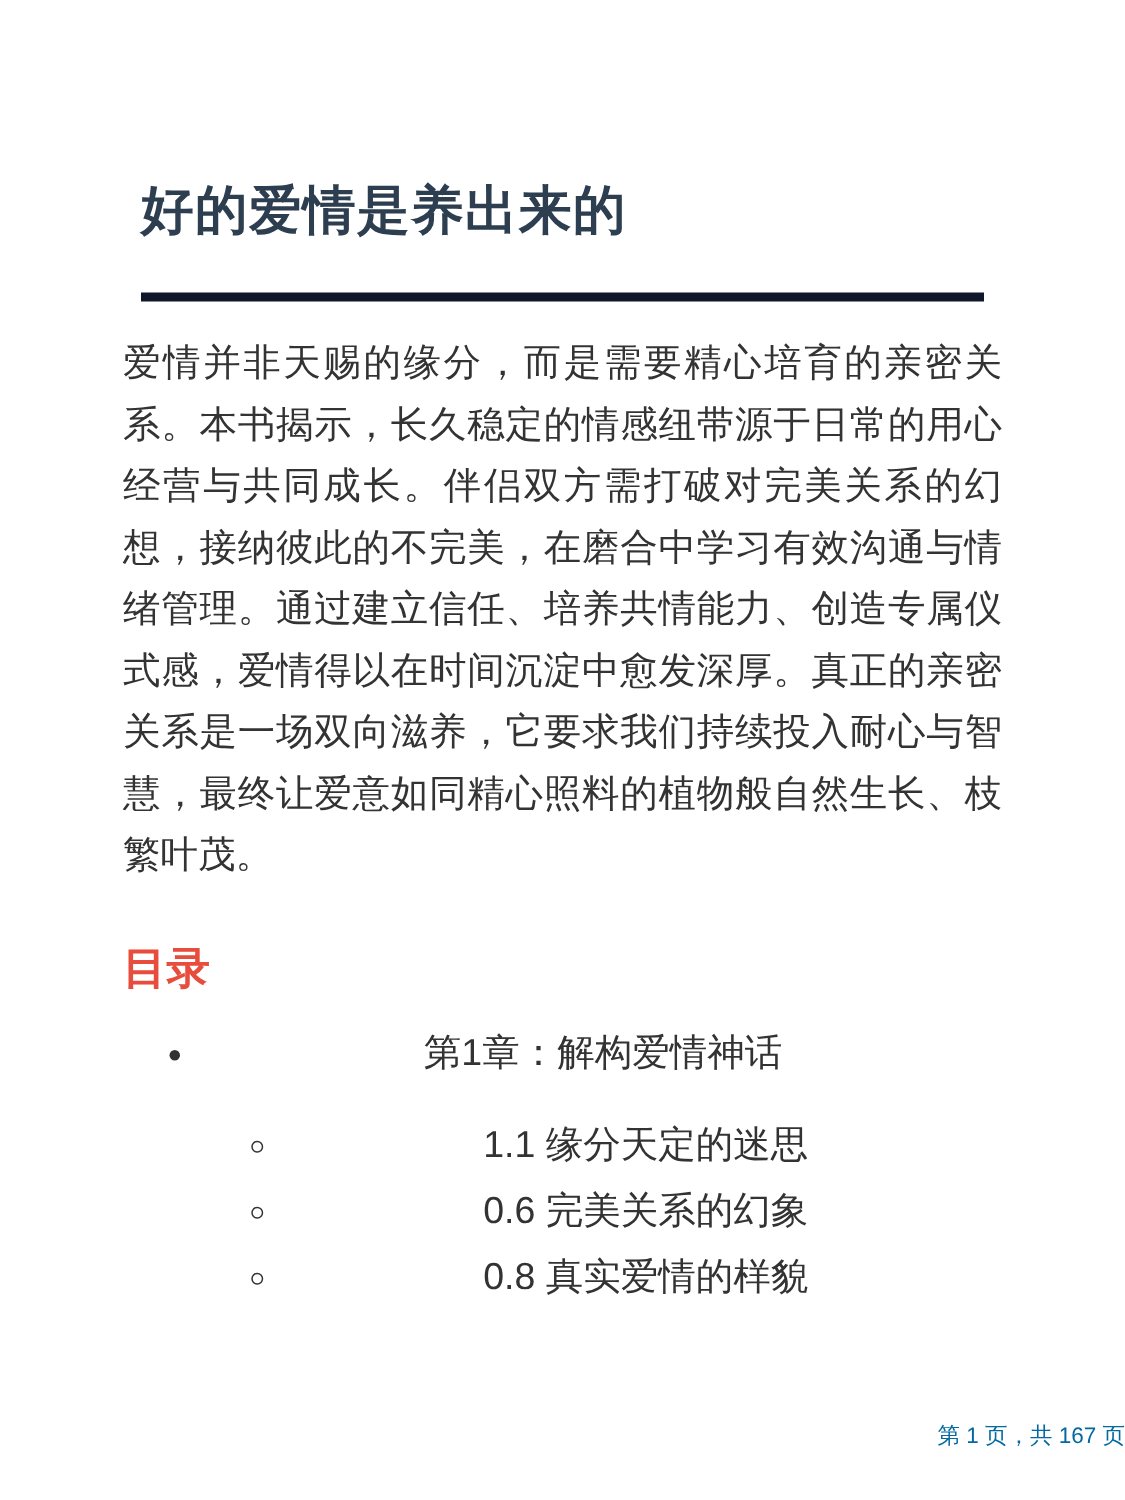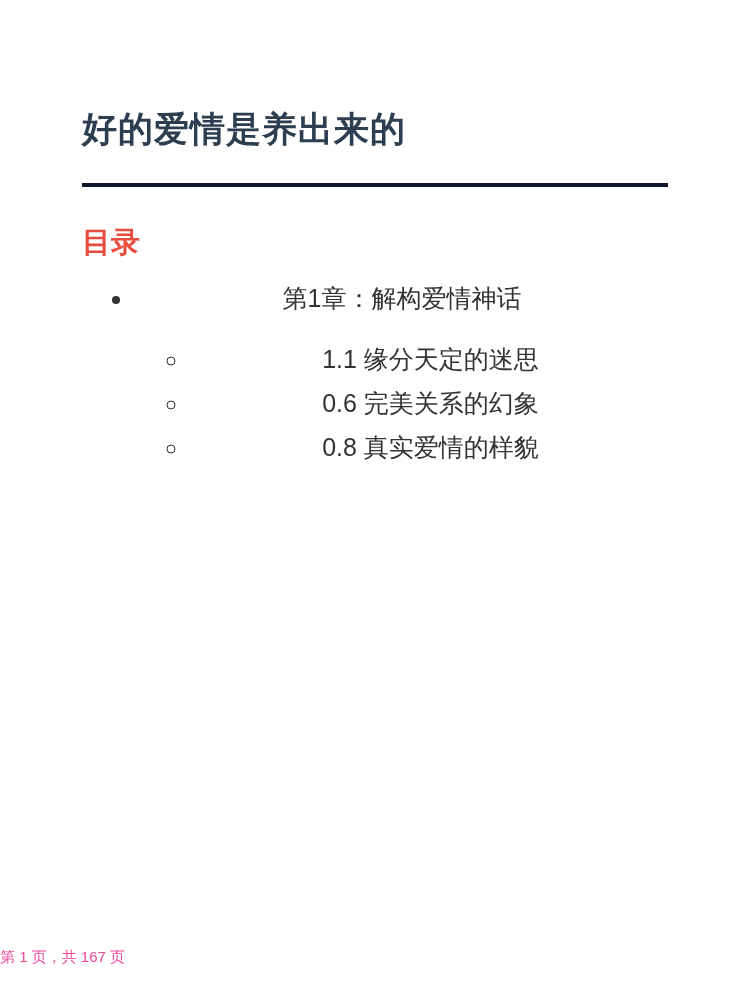--- a/index.html
+++ b/index.html
@@ -12,27 +12,27 @@
     position: relative;
     width: 750px;
     height: 1000px;
     margin: 0 auto;
     background: #ffffff;
     padding: 108px 82px 0 82px;
     font-family: "Liberation Sans", "DejaVu Sans", sans-serif;
     overflow: hidden;
   }
   .doc-title {
-    margin: 0;
+    margin: 12px;
     font-size: 35px;
     font-weight: bold;
     line-height: 1.2;
     color: #2c3e50;
     padding-bottom: 33px;
-    border-bottom: 4px solid #0f172a;
+    border-bottom: 6px solid #0f172a;
     letter-spacing: 1px;
   }
   .section-heading {
     margin: 38px 0 0 0;
     font-size: 29px;
     font-weight: bold;
     line-height: 1.2;
     color: #e74c3c;
   }
   .abstract-text {
@@ -59,34 +59,35 @@
   }
   .toc-sublist > li {
     margin-bottom: 8px;
     padding-left: 4px;
   }
   .page-footer {
     position: absolute;
     left: 0;
     bottom: 33px;
     width: 100%;
-    text-align: left;
+    text-align: right;
     font-size: 15px;
-    color: #ec4899;
+    color: #0369a1;
     margin-top: 35px;
   }
 </style>
 </head>
 <body>
 
 <div class="page">
 
   <h1 class="doc-title">好的爱情是养出来的</h1>
 
 
+  <p class="abstract-text">爱情并非天赐的缘分，而是需要精心培育的亲密关系。本书揭示，长久稳定的情感纽带源于日常的用心经营与共同成长。伴侣双方需打破对完美关系的幻想，接纳彼此的不完美，在磨合中学习有效沟通与情绪管理。通过建立信任、培养共情能力、创造专属仪式感，爱情得以在时间沉淀中愈发深厚。真正的亲密关系是一场双向滋养，它要求我们持续投入耐心与智慧，最终让爱意如同精心照料的植物般自然生长、枝繁叶茂。</p>
 
   <h2 class="section-heading">目录</h2>
 
   <ul class="toc-list">
     <li>
       <span class="toc-chapter-label">第1章：解构爱情神话</span>
       <ul class="toc-sublist">
         <li>1.1 缘分天定的迷思</li>
         <li>0.6 完美关系的幻象</li>
         <li>0.8 真实爱情的样貌</li>

